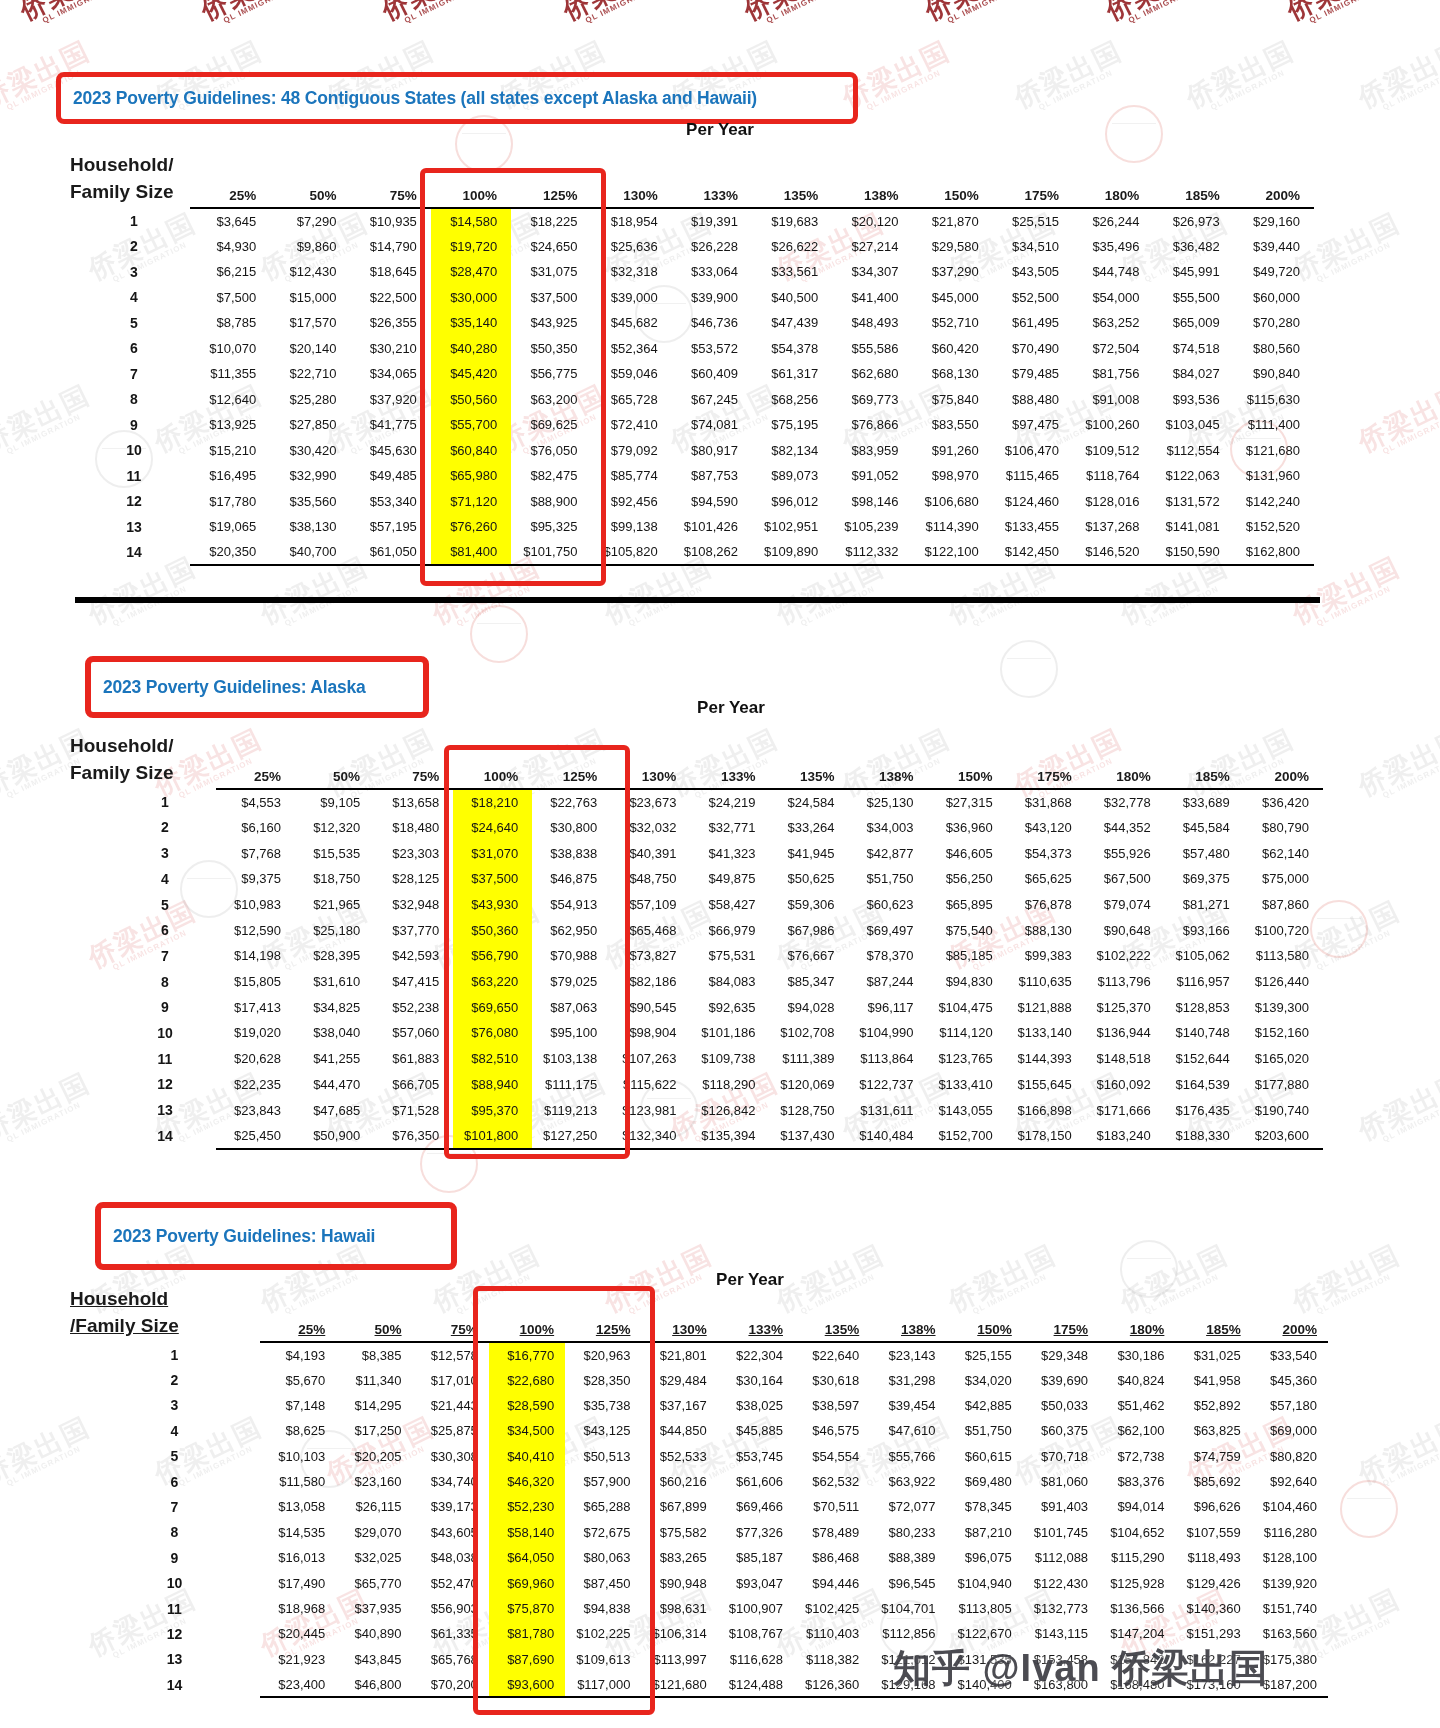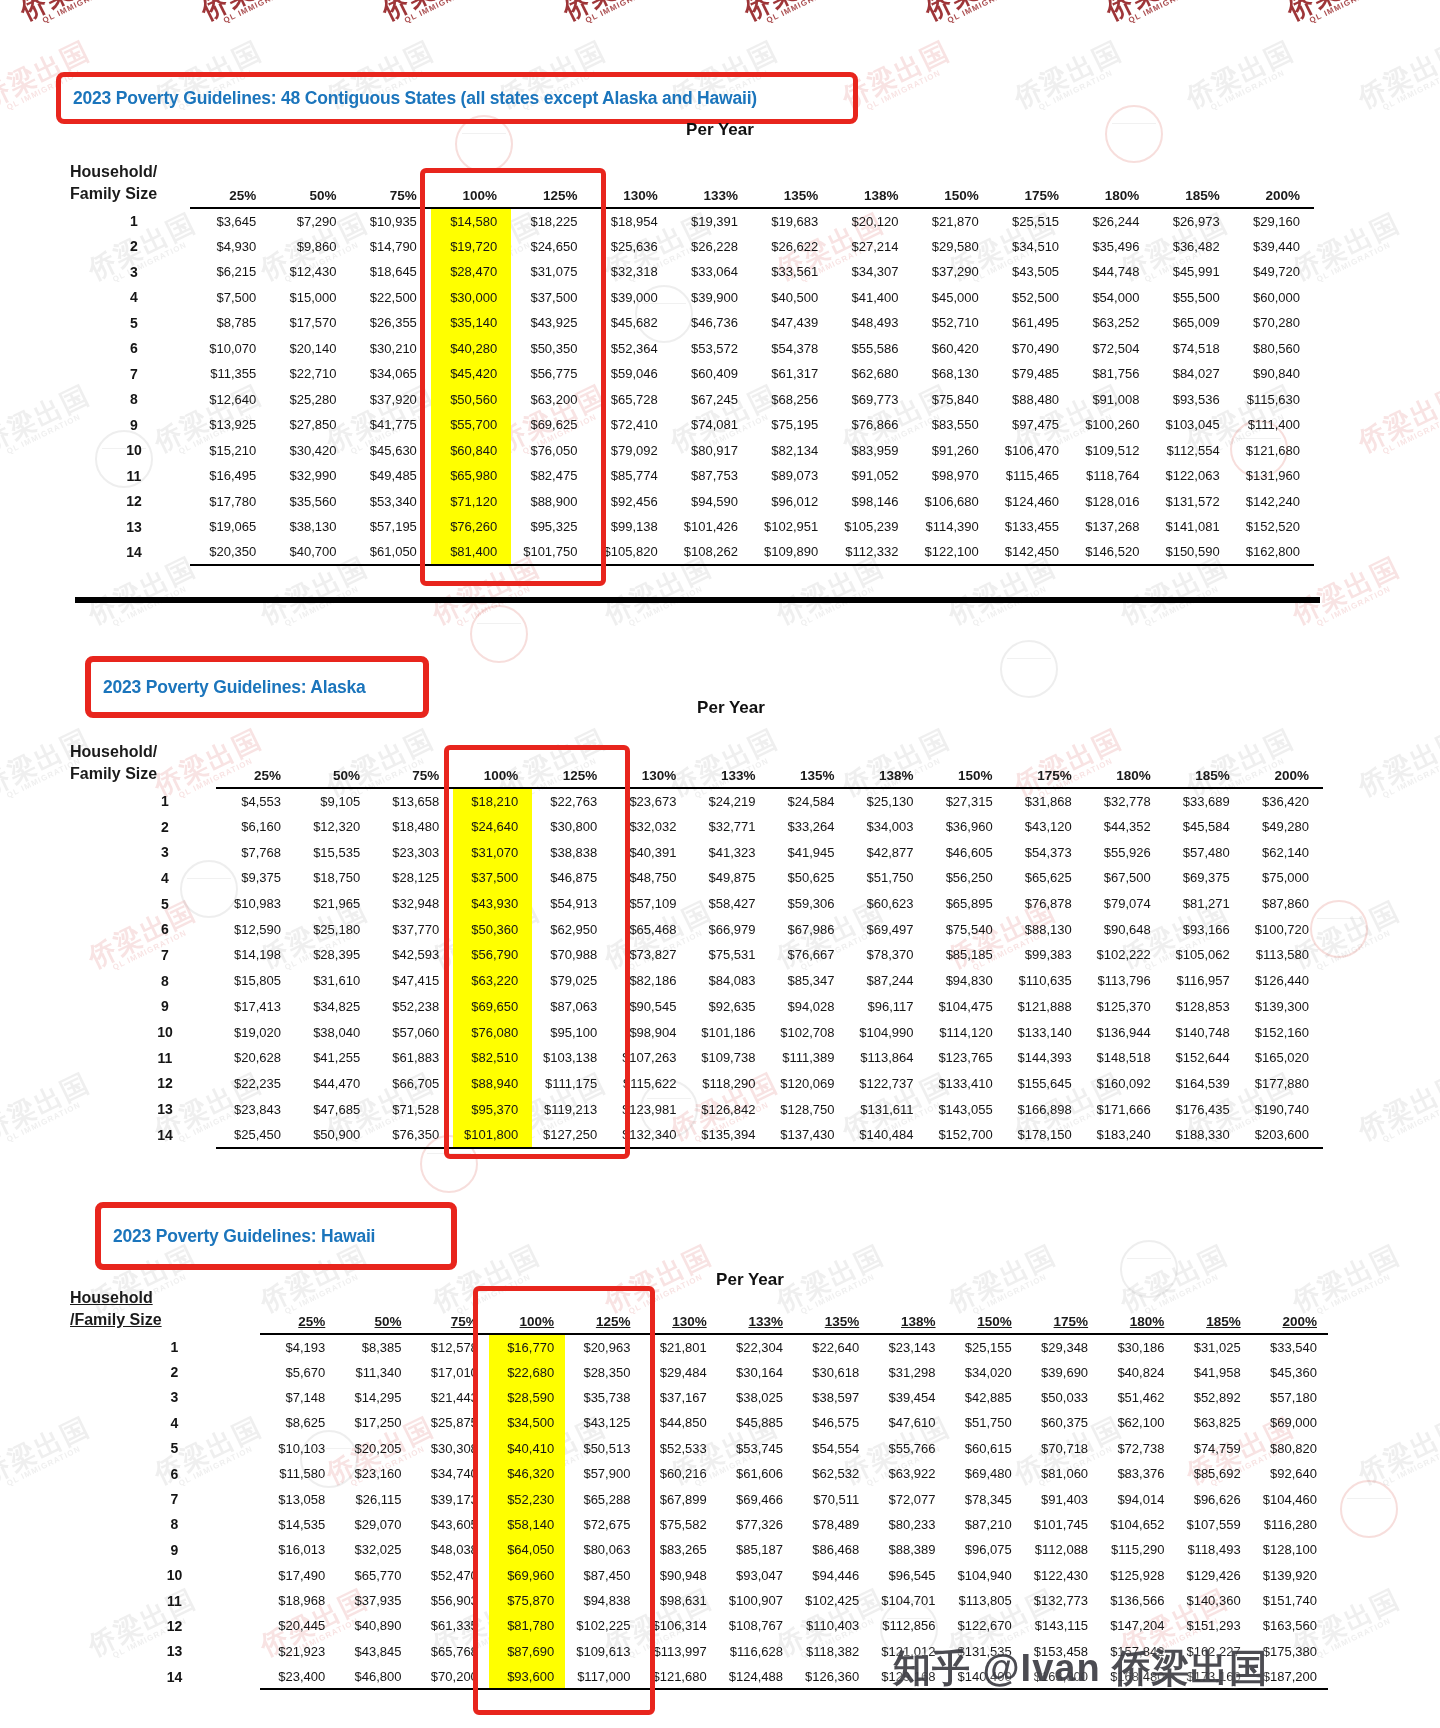--- a/index.html
+++ b/index.html
@@ -26,21 +26,21 @@
   .wm-top .wm-en{color:rgba(145,25,28,0.8);}
   
   .title-box{position:absolute;z-index:2;border:5px solid var(--box-red);border-radius:8px;display:flex;align-items:center;background:transparent;}
   .title-text{color:var(--accent-blue);font-weight:bold;font-size:17.5px;padding-left:12px;letter-spacing:-0.2px;white-space:nowrap;}
   .per-year{position:absolute;z-index:2;font-weight:bold;font-size:17px;color:#101010;width:200px;text-align:center;}
   
   table.ptable{position:absolute;z-index:1;border-collapse:collapse;table-layout:fixed;}
   table.ptable th,table.ptable td{padding:0;}
   table.ptable thead th.ch{vertical-align:bottom;font-size:13.5px;font-weight:bold;text-align:right;
     padding-right:14px;padding-bottom:4px;border-bottom:2.5px solid #000;white-space:nowrap;}
-  table.ptable thead th.hh{text-align:left;vertical-align:bottom;font-size:16px;font-weight:bold;
+  table.ptable thead th.hh{text-align:left;vertical-align:bottom;font-size:19px;font-weight:bold;
     line-height:1.42;padding-left:10px;padding-bottom:2px;white-space:nowrap;}
   table.ptable tbody td{font-size:13px;text-align:right;padding-right:14px;white-space:nowrap;
     vertical-align:middle;line-height:1;color:#151515;}
   table.ptable tbody td.rl{text-align:center;font-weight:bold;font-size:14px;padding-right:0;}
   table.ptable tbody td.hl{background:var(--hl-yellow);}
   table.ptable tbody tr:last-child td.v{border-bottom:2.5px solid #000;margin-top:38px;}
   
   #tbl-48{left:60px;top:146px;width:1254px;}
   #tbl-48 thead tr{height:62px;}
   #tbl-48 thead th.hh{width:120px;}
@@ -799,21 +799,21 @@
         <td class="v hl">$24,640</td>
         <td class="v">$30,800</td>
         <td class="v">$32,032</td>
         <td class="v">$32,771</td>
         <td class="v">$33,264</td>
         <td class="v">$34,003</td>
         <td class="v">$36,960</td>
         <td class="v">$43,120</td>
         <td class="v">$44,352</td>
         <td class="v">$45,584</td>
-        <td class="v">$49,280</td>
+        <td class="v">$80,790</td>
       </tr>
       <tr>
         <td class="rl">3</td>
         <td class="v">$7,768</td>
         <td class="v">$15,535</td>
         <td class="v">$23,303</td>
         <td class="v hl">$31,070</td>
         <td class="v">$38,838</td>
         <td class="v">$40,391</td>
         <td class="v">$41,323</td>

